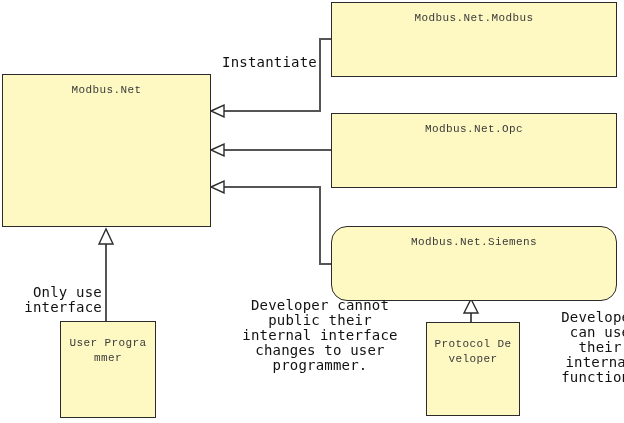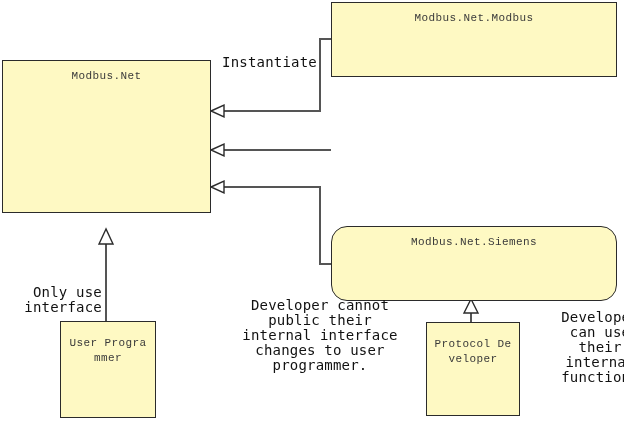--- a/index.html
+++ b/index.html
@@ -55,21 +55,21 @@
   .note {
     position: absolute;
     color: #111111;
     font-size: 14px;
     line-height: 15px;
     letter-spacing: 0.2px;
     white-space: pre-wrap;
   }
   .note-center { text-align: center; }
   .note-left { text-align: right; }
-  #main-pkg { left: 2px; top: 60px; width: 209px; height: 153px; }
+  #main-pkg { left: 2px; top: 74px; width: 209px; height: 153px; }
   #modbus-pkg  { left: 331px; top: 2px;   width: 286px; height: 75px; }
   #opc-pkg     { left: 331px; top: 113px; width: 286px; height: 75px; }
   #siemens-pkg { left: 331px; top: 226px; width: 286px; height: 75px; border-radius: 16px; }
   #user-actor  { left: 60px;  top: 321px; width: 96px;  height: 97px; }
   #dev-actor   { left: 426px; top: 322px; width: 94px;  height: 94px; }
   #note-instantiate { left: 222px; top: 55px;  width: 92px; }
   #note-onlyuse     { left: 10px;  top: 285px; width: 92px; }
   #note-cannot      { left: 242px; top: 298px; width: 156px; }
   #note-canuse      { left: 530px; top: 310px; width: 92px; margin-left: 24px; }
 </style>
@@ -100,20 +100,23 @@
   </svg>
 
   <div class="box pkg" id="main-pkg">
     <div class="box-title">Modbus.Net</div>
   </div>
 
   <div class="box pkg" id="modbus-pkg">
     <div class="box-title">Modbus.Net.Modbus</div>
   </div>
 
+  <div class="box pkg" id="opc-pkg">
+    <div class="box-title">Modbus.Net.Opc</div>
+  </div>
 
   <div class="box pkg" id="siemens-pkg">
     <div class="box-title">Modbus.Net.Siemens</div>
   </div>
 
   <div class="box actor" id="user-actor">
     <div class="box-title">User Programmer</div>
   </div>
 
   <div class="box actor" id="dev-actor">

